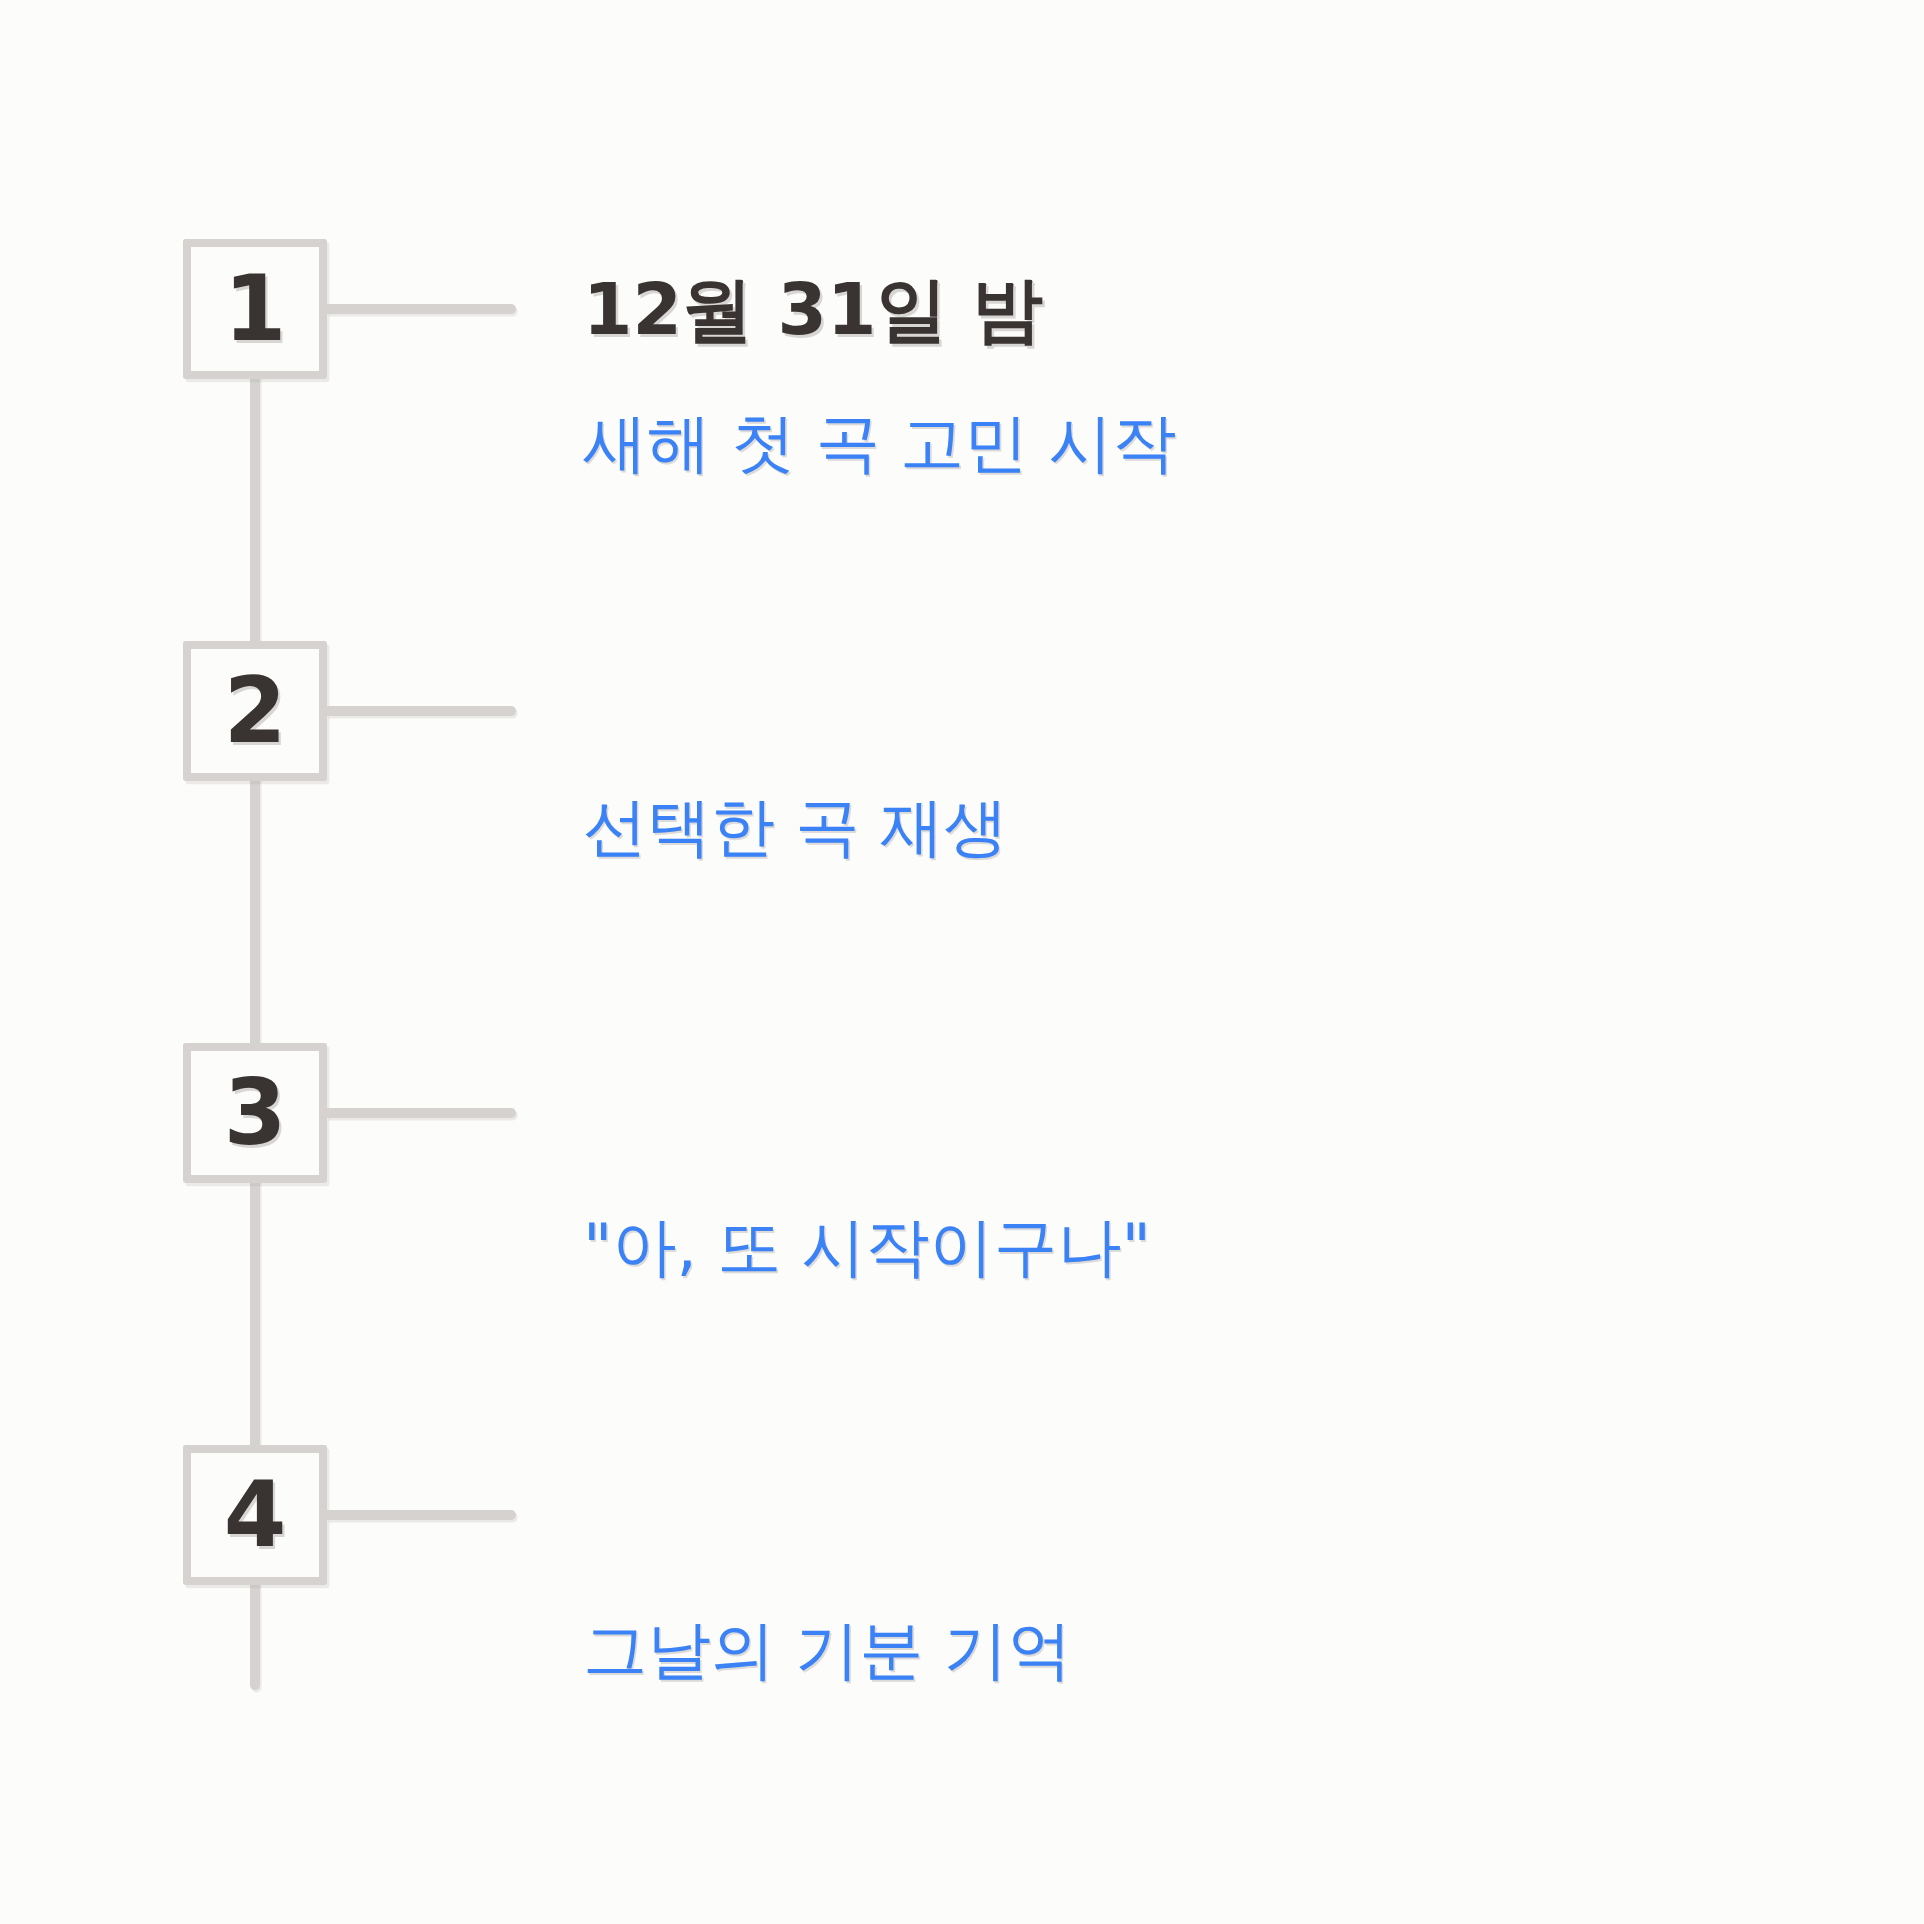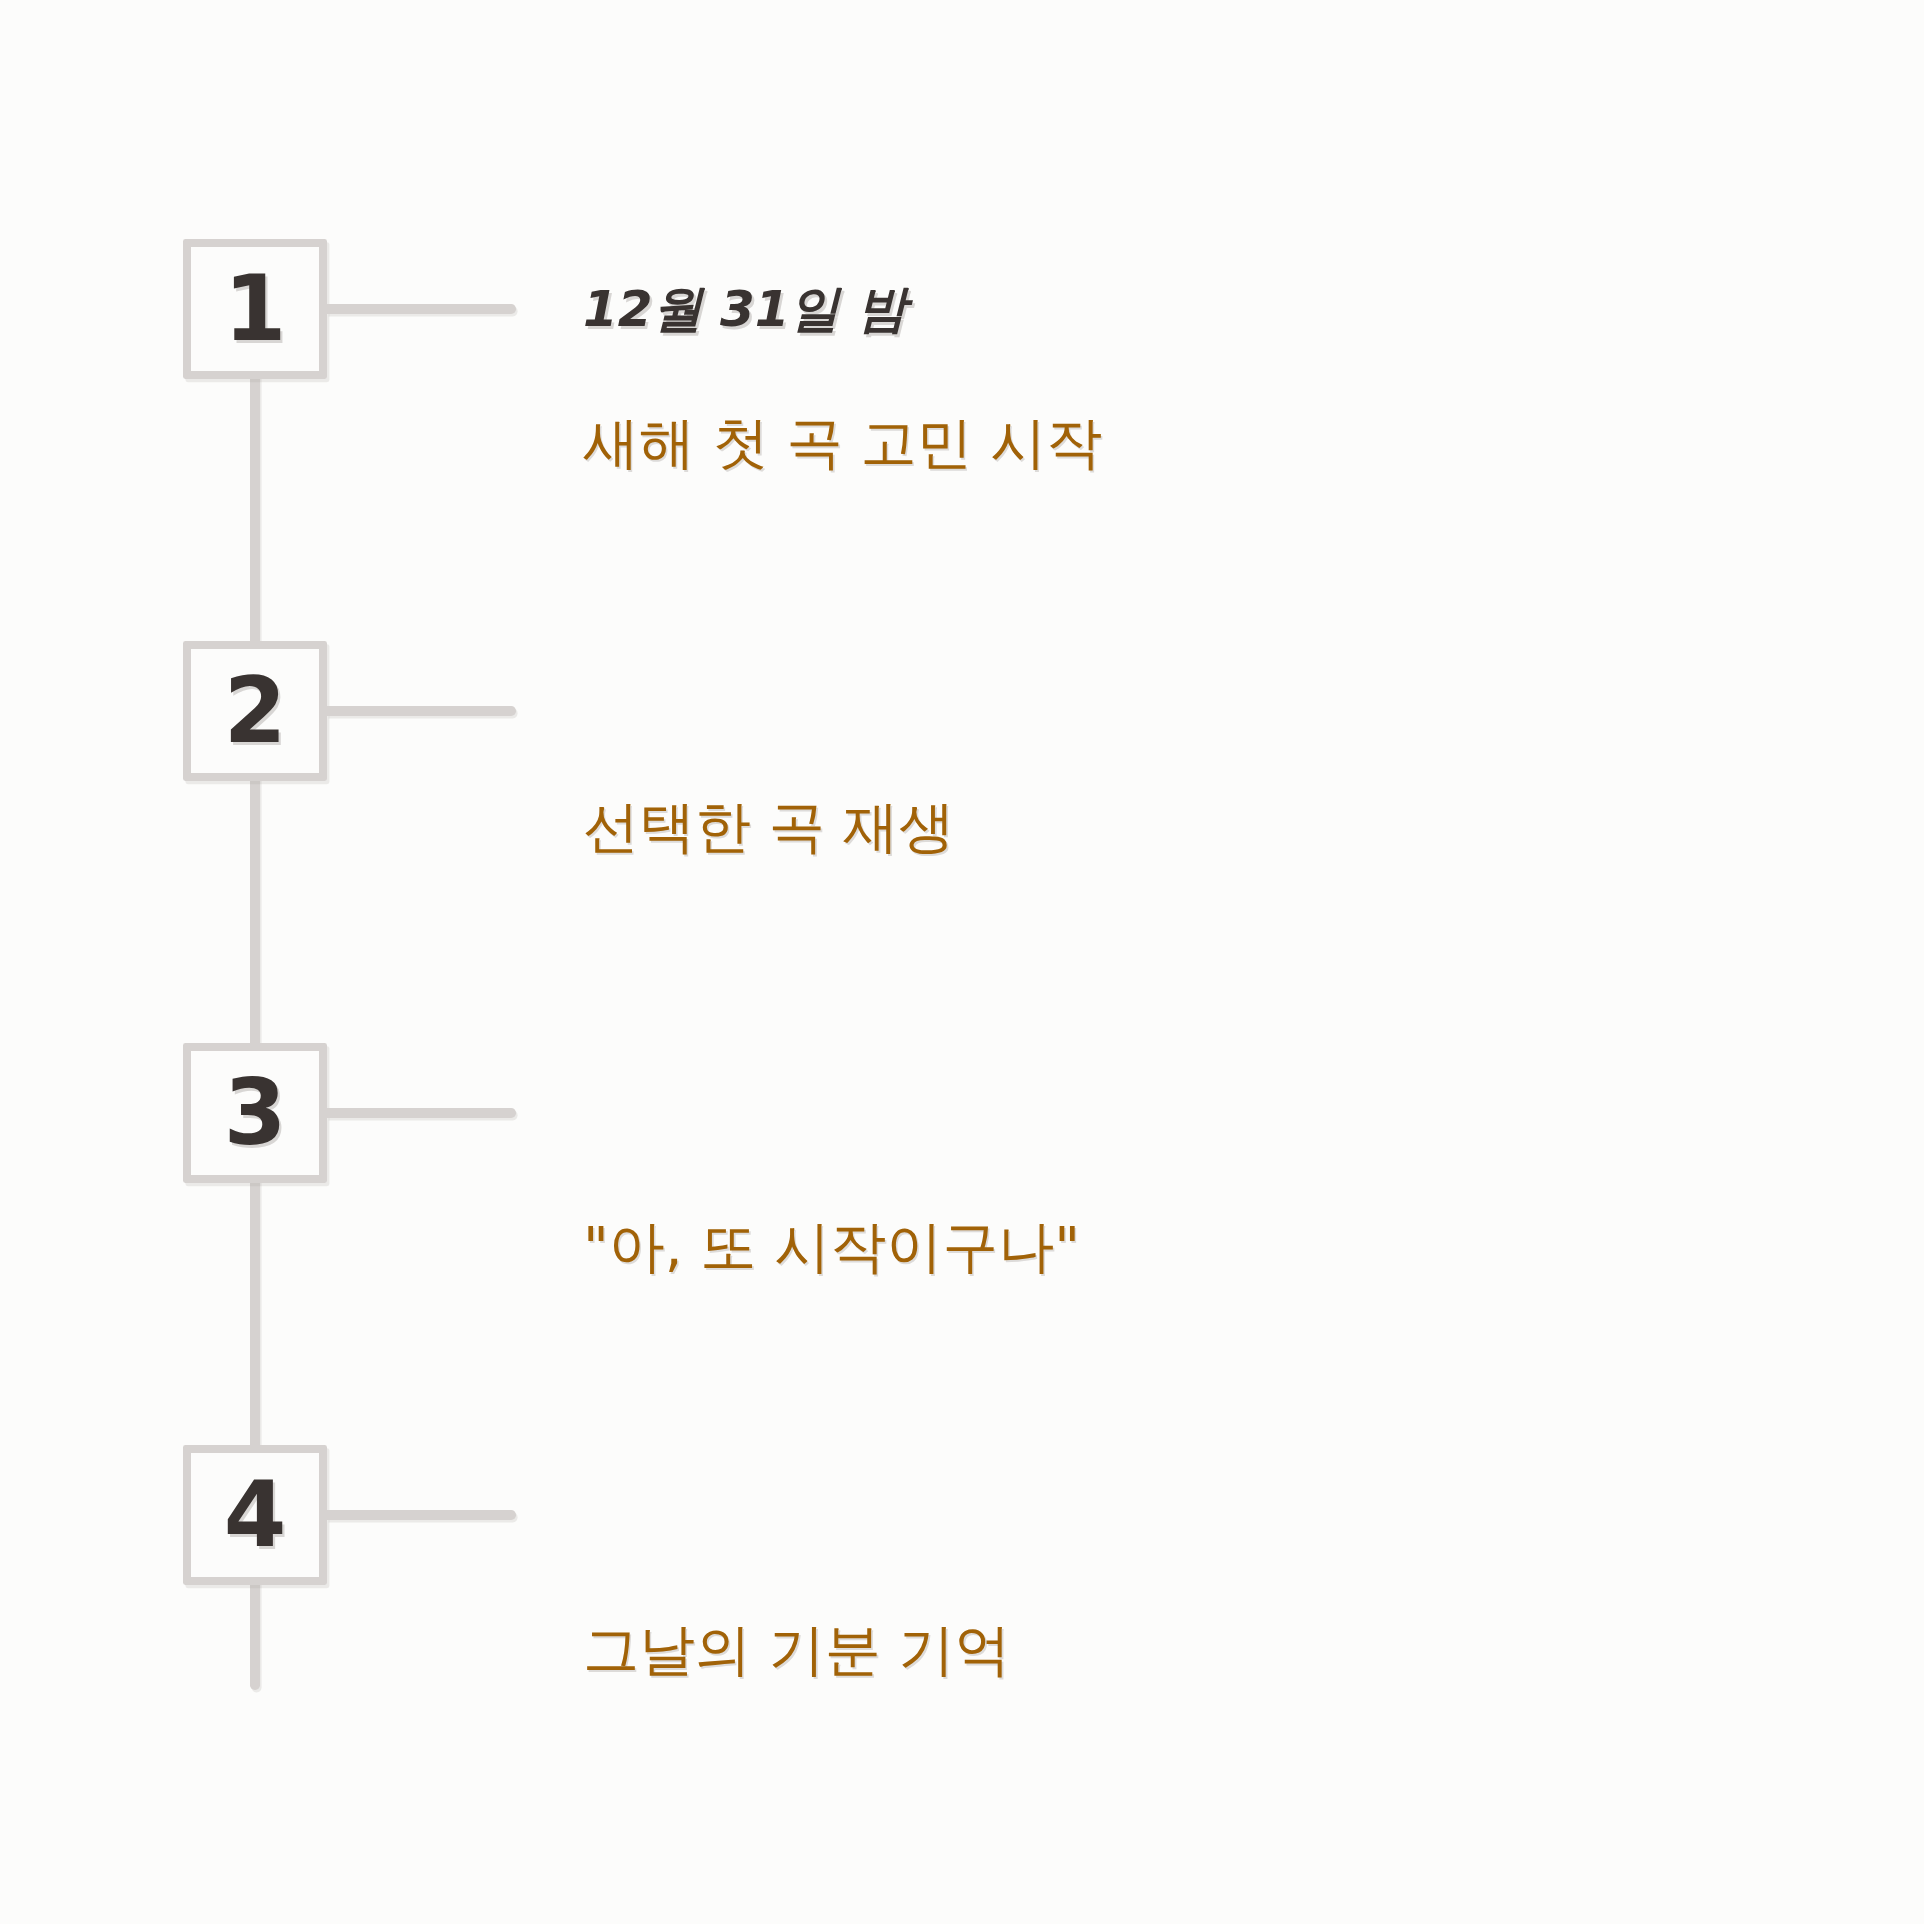--- a/index.html
+++ b/index.html
@@ -56,39 +56,38 @@
     box-shadow: 1.6px 2.4px 0 rgba(160,154,150,0.18);
   }
   .title-row {
     position: absolute;
     left: 583px;
     height: 140px;
     display: flex;
     align-items: center;
   }
   .step-title {
-    font-size: 50px;
+    font-size: 71px;
     font-weight: bold;
     color: #393331;
     white-space: nowrap;
     line-height: 1;
     text-shadow: 2.4px 3.2px 0 rgba(150,144,140,0.35);
-    font-style: italic;
   }
   .subtitle-row {
     position: absolute;
     left: 583px;
     height: 96px;
     display: flex;
     align-items: center;
   }
   .step-subtitle {
-    font-size: 56px;
+    font-size: 64px;
     font-weight: normal;
-    color: #a16207;
+    color: #3b82f6;
     white-space: nowrap;
     line-height: 1;
     text-shadow: 1.6px 2.4px 0 rgba(150,144,140,0.3);
   }
 </style>
 </head>
 <body>
 
 <div id="canvas">
 

